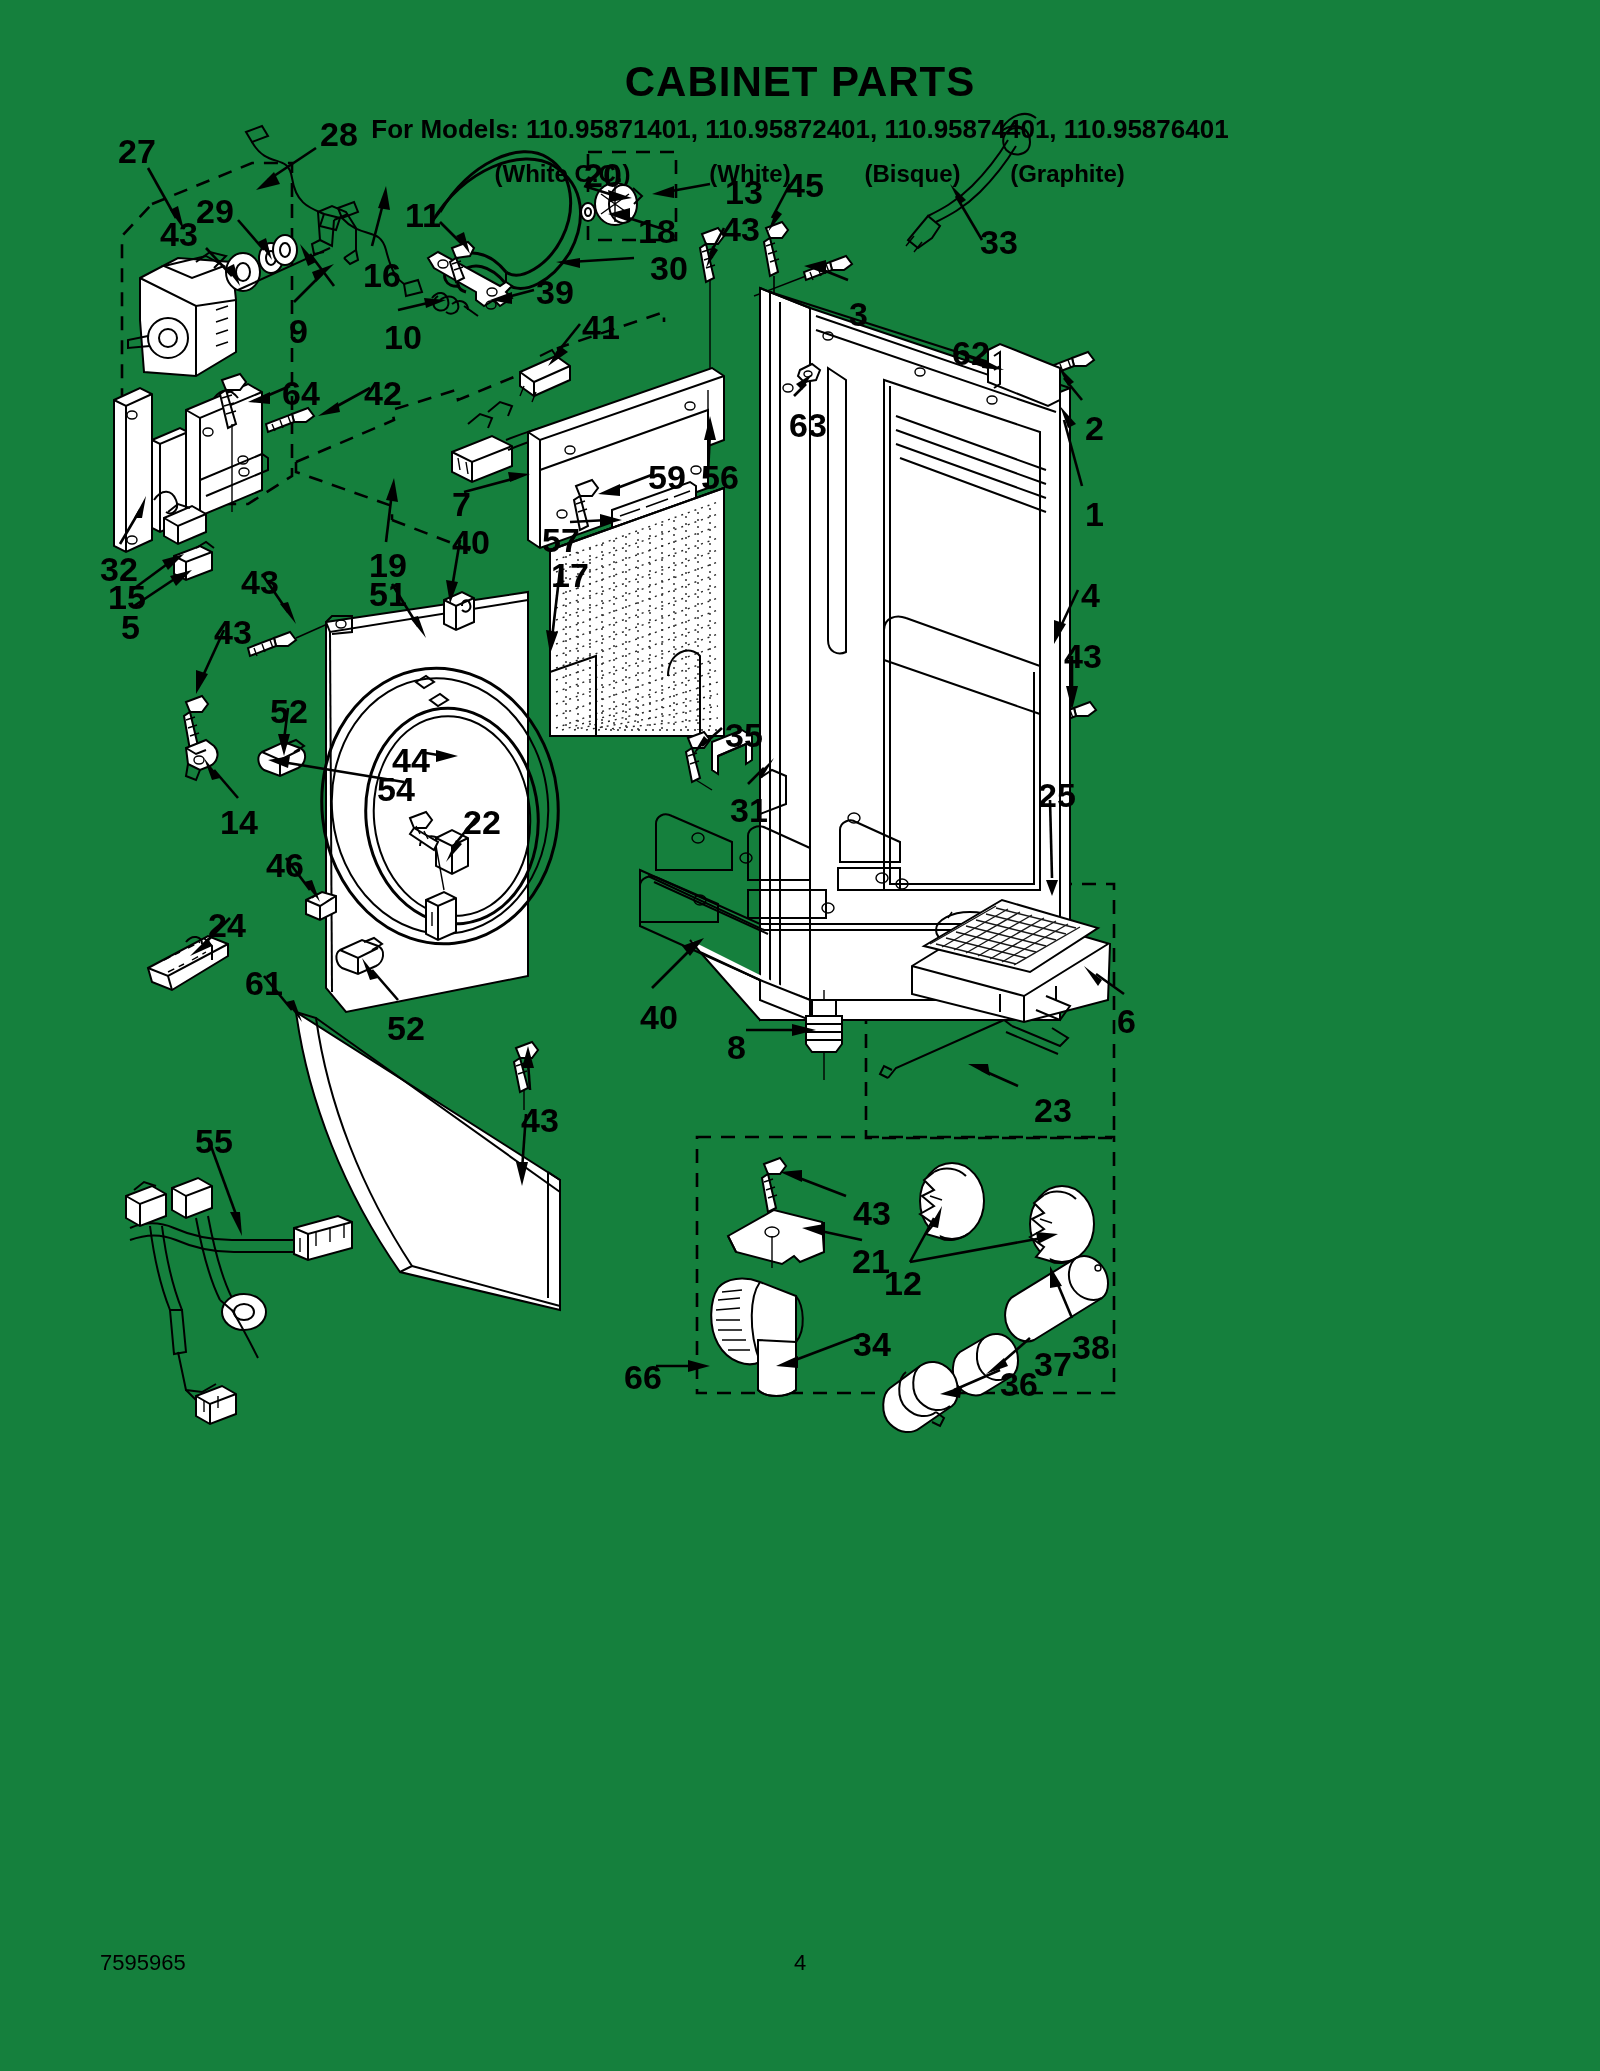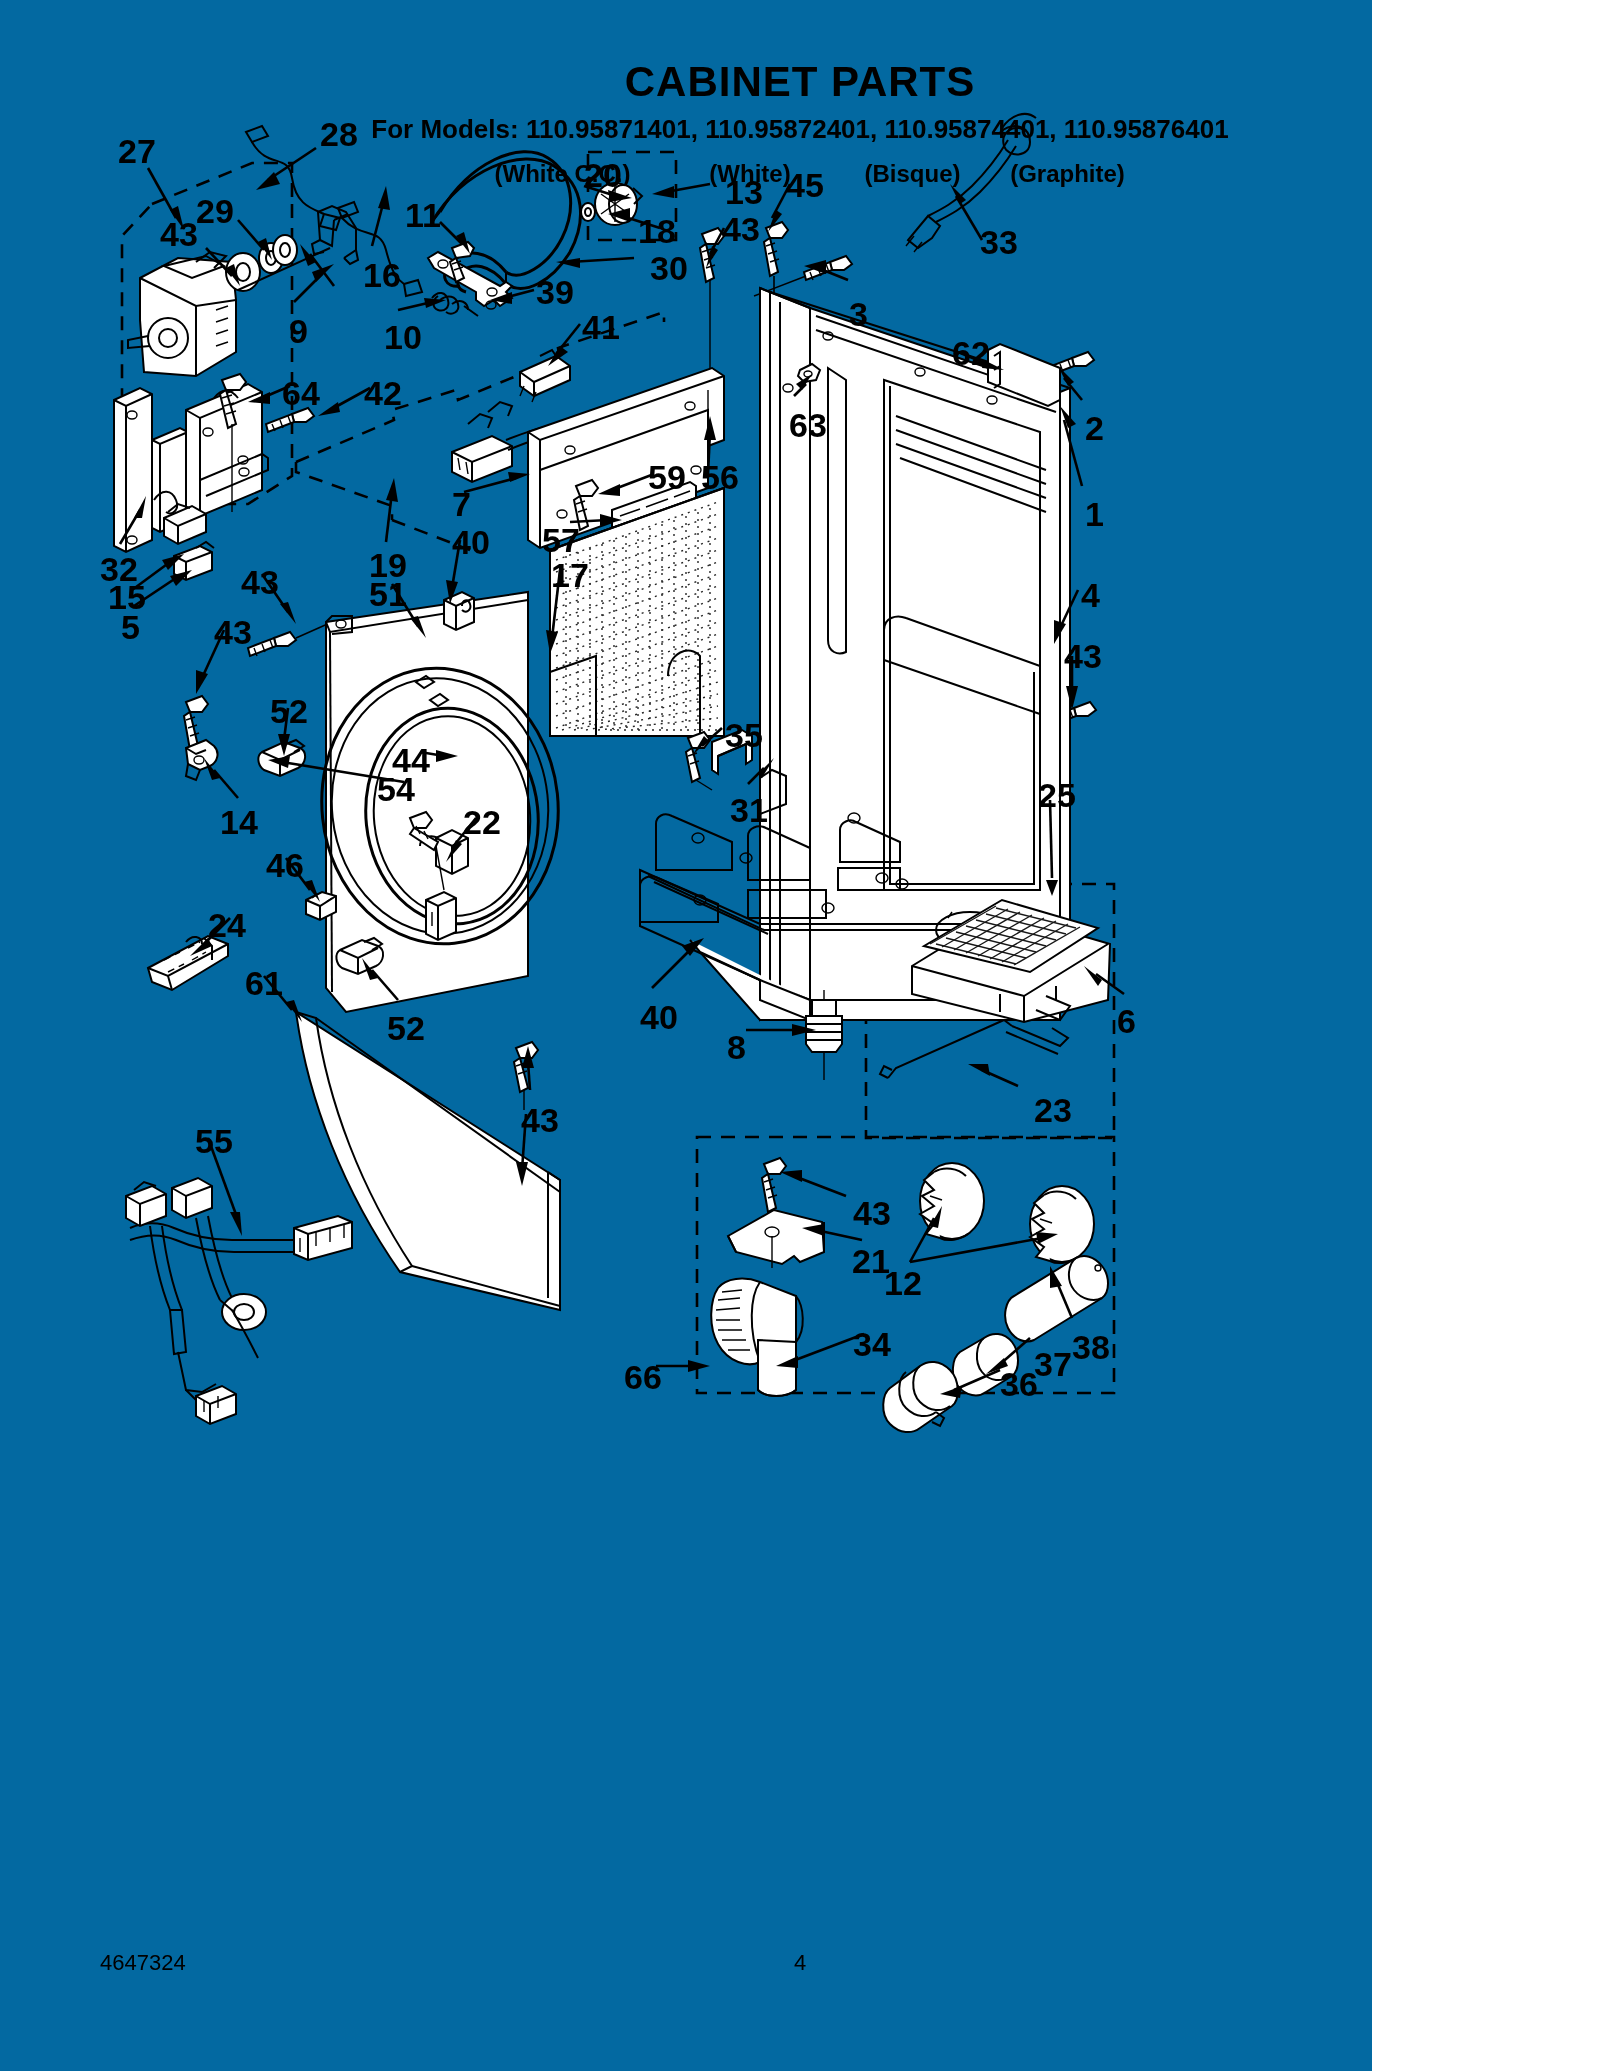--- a/index.html
+++ b/index.html
@@ -6,23 +6,23 @@
     margin: 0;
     padding: 0;
     background: #ffffff;
   }
   body {
     font-family: "Liberation Sans", sans-serif;
     color: #000;
   }
   #page {
     position: relative;
-    width: 1372px;
+    width: 1600px;
     height: 2071px;
-    background: #0369a1;
+    background: #15803d;
     overflow: hidden;
   }
   
   .title {
     position: absolute;
     top: 58px;
     left: 0;
     width: 1600px;
     text-align: center;
     font-size: 42px;
@@ -828,16 +828,16 @@
   <div class="num" style="left:195px;top:1124px">55</div>
   <div class="num" style="left:853px;top:1196px">43</div>
   <div class="num" style="left:852px;top:1244px">21</div>
   <div class="num" style="left:884px;top:1266px">12</div>
   <div class="num" style="left:853px;top:1327px">34</div>
   <div class="num" style="left:1072px;top:1330px">38</div>
   <div class="num" style="left:1034px;top:1347px">37</div>
   <div class="num" style="left:1000px;top:1367px">36</div>
   <div class="num" style="left:624px;top:1360px">66</div>
 
-  <div class="footer-left">4647324</div>
+  <div class="footer-left">7595965</div>
   <div class="footer-center">4</div>
 
 </div>
 
 </body></html>

